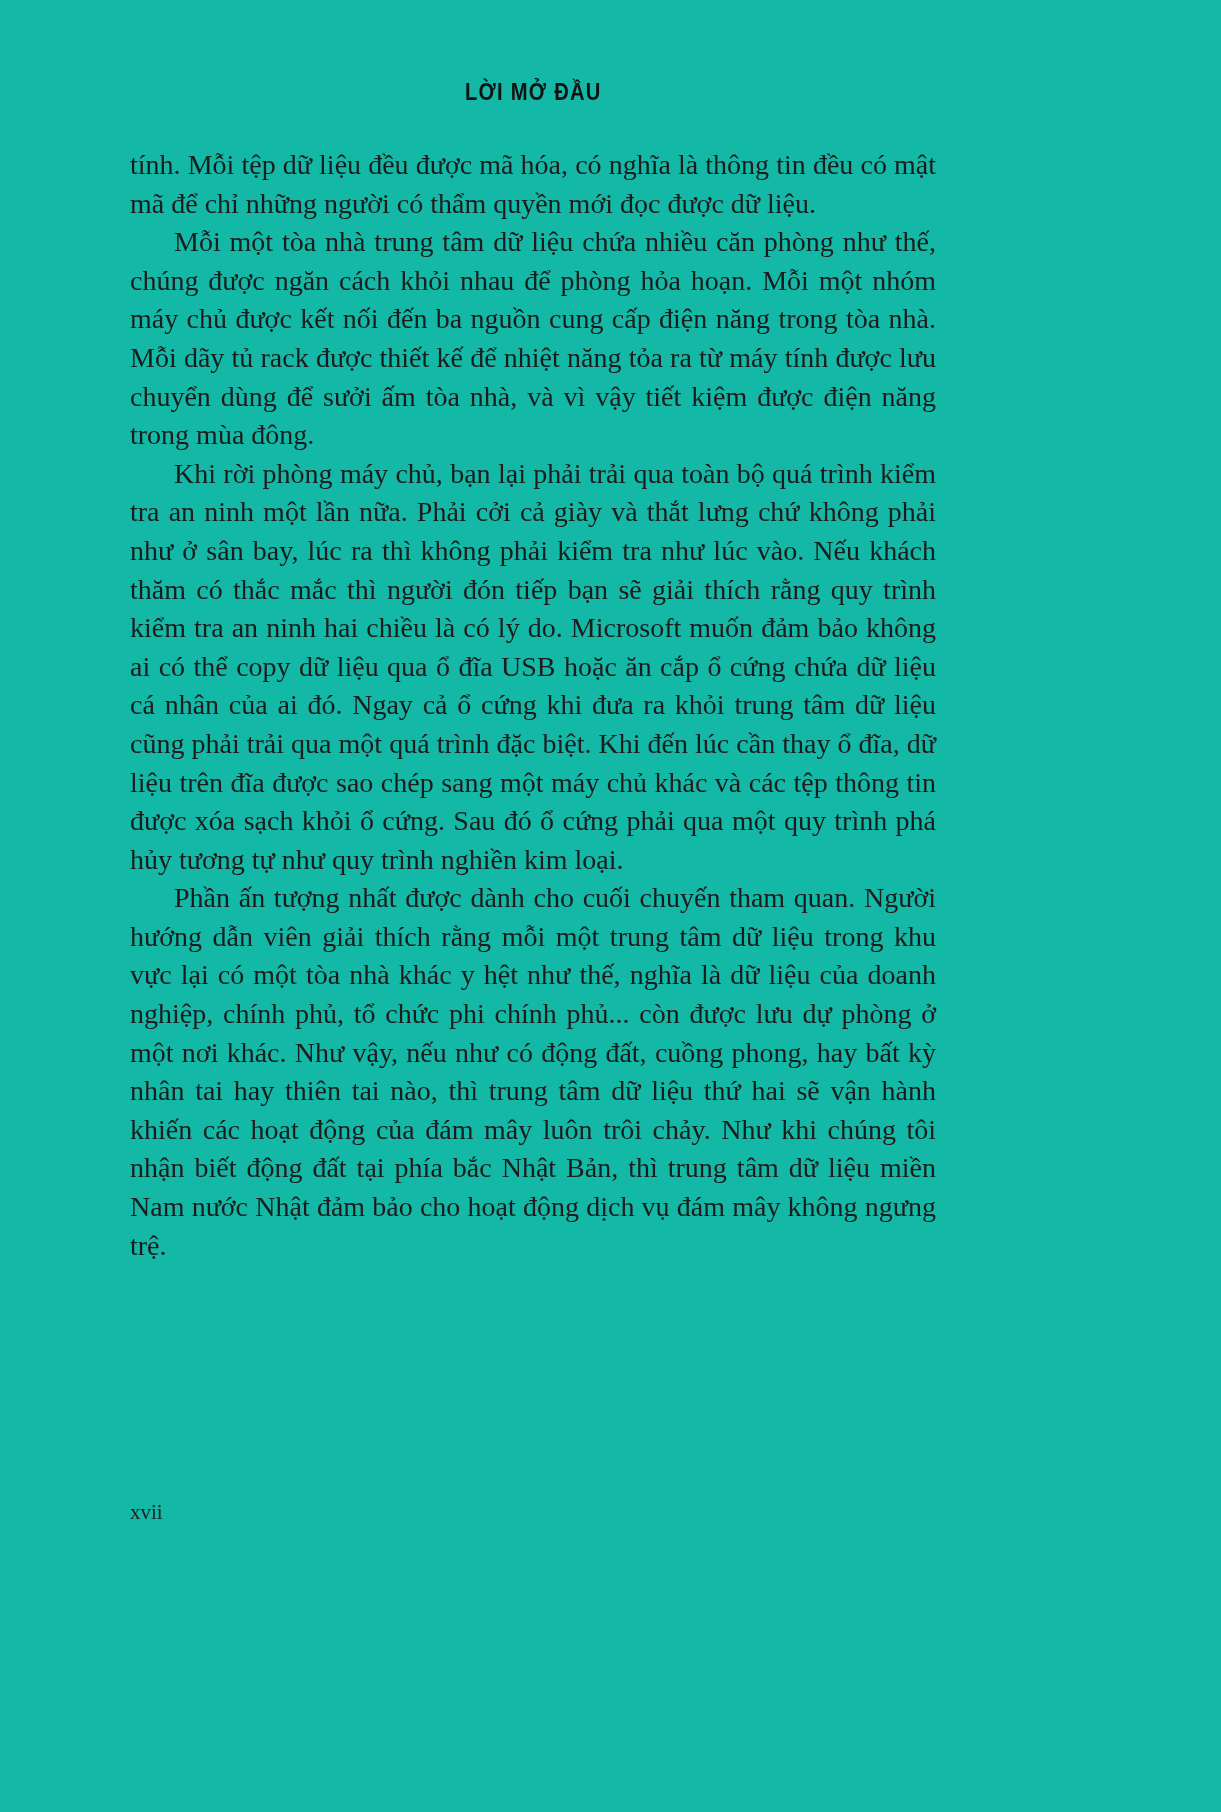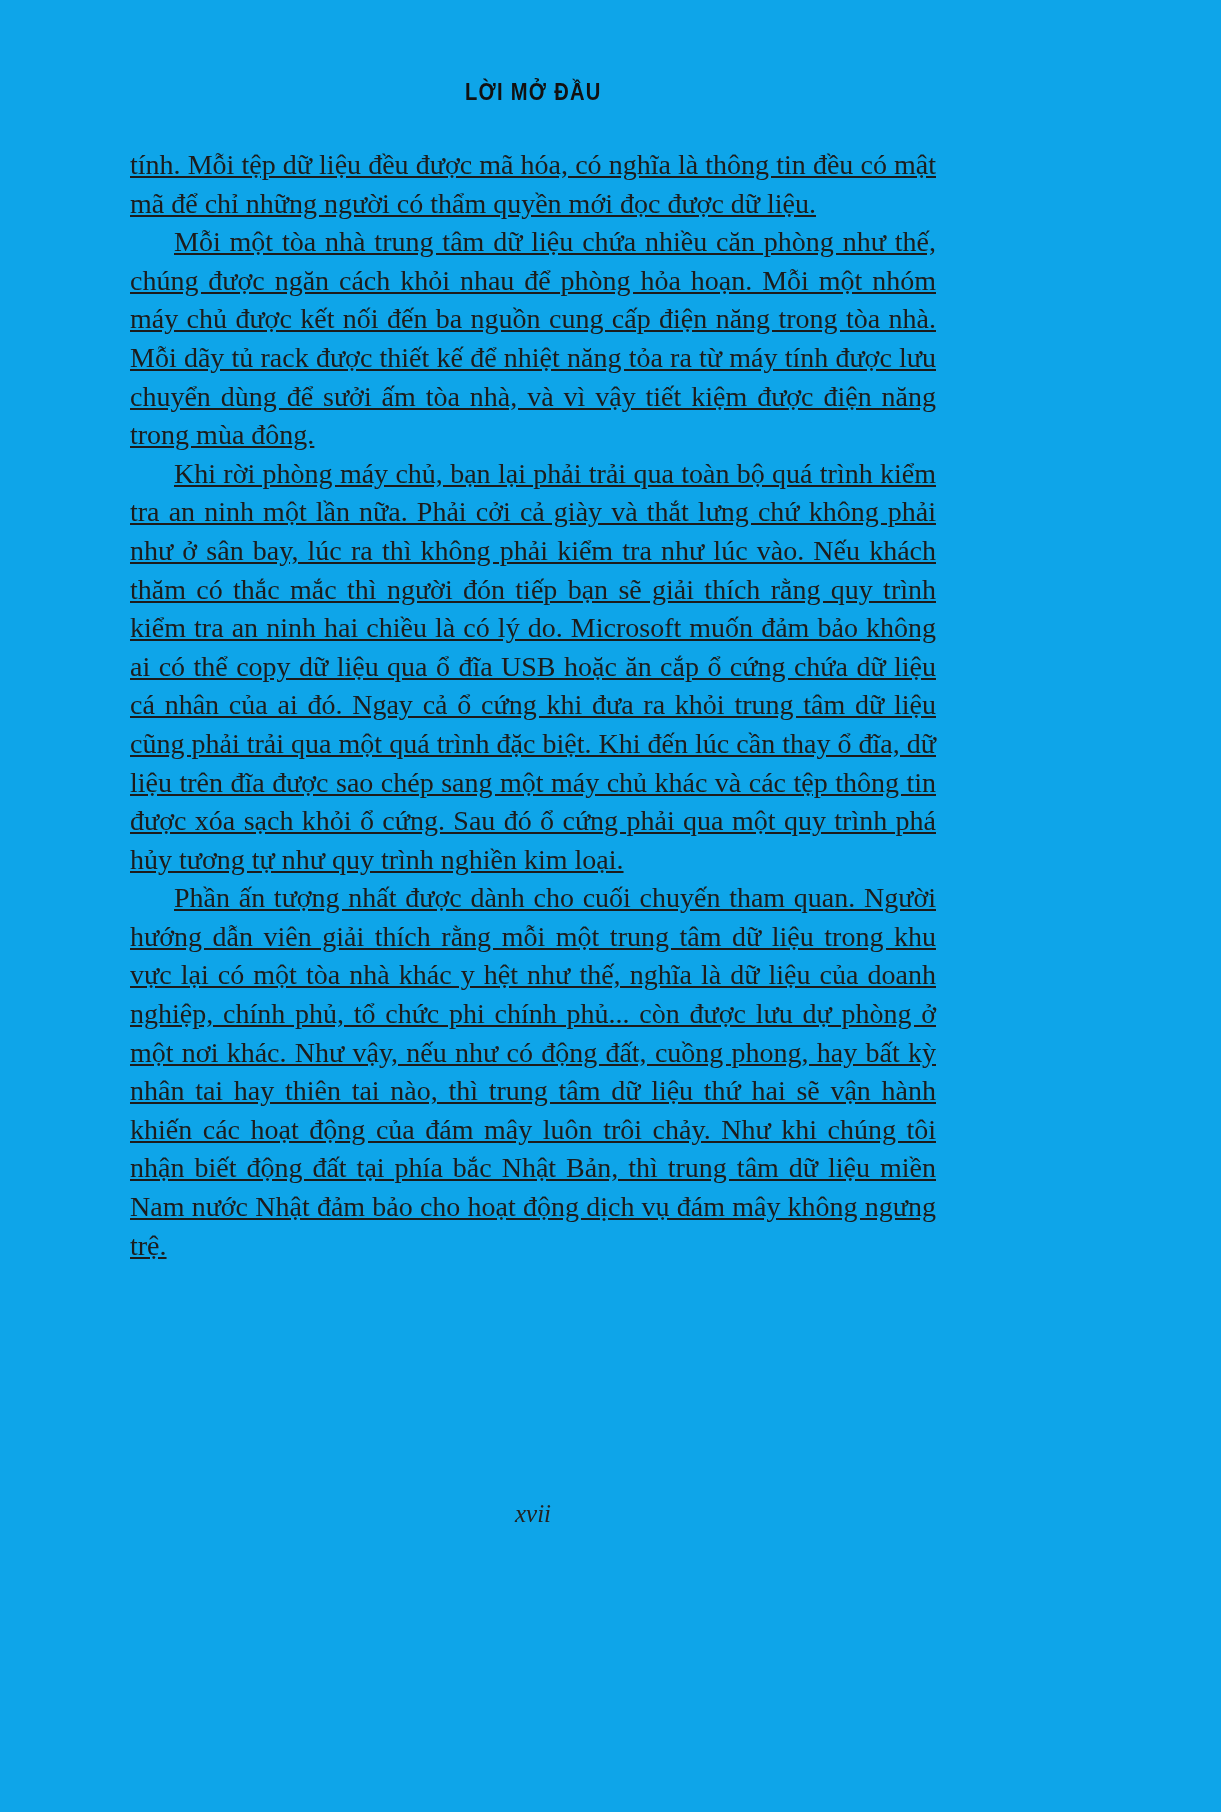--- a/index.html
+++ b/index.html
@@ -4,21 +4,21 @@
 <style>
   html, body {
     margin: 0;
     padding: 0;
     background: #ffffff;
   }
   .page {
     position: relative;
     width: 1221px;
     height: 1812px;
-    background: #0ea5e9;
+    background: #14b8a6;
     color: #1c1c1c;
     font-family: "Liberation Serif", "DejaVu Serif", serif;
     overflow: hidden;
   }
   .running-head {
     position: absolute;
     top: 78px;
     left: 130px;
     width: 806px;
     text-align: center;
@@ -40,33 +40,30 @@
     left: 130px;
     width: 806px;
     font-size: 28px;
     line-height: 38.6px;
     text-align: justify;
     text-justify: inter-word;
   }
   .body-text p {
     margin: 0;
     padding: 0;
-    text-decoration: underline;
   }
   .body-text p.indent {
     text-indent: 44px;
   }
   .page-number {
     position: absolute;
     top: 1500px;
     left: 130px;
     width: 806px;
-    text-align: center;
-    font-style: italic;
-    font-size: 25px;
+    font-size: 21px;
     color: #222222;
   }
 </style>
 </head>
 <body>
 
 <div class="page">
 
   <div class="running-head">
     <span class="rh-text">LỜI MỞ ĐẦU</span>

